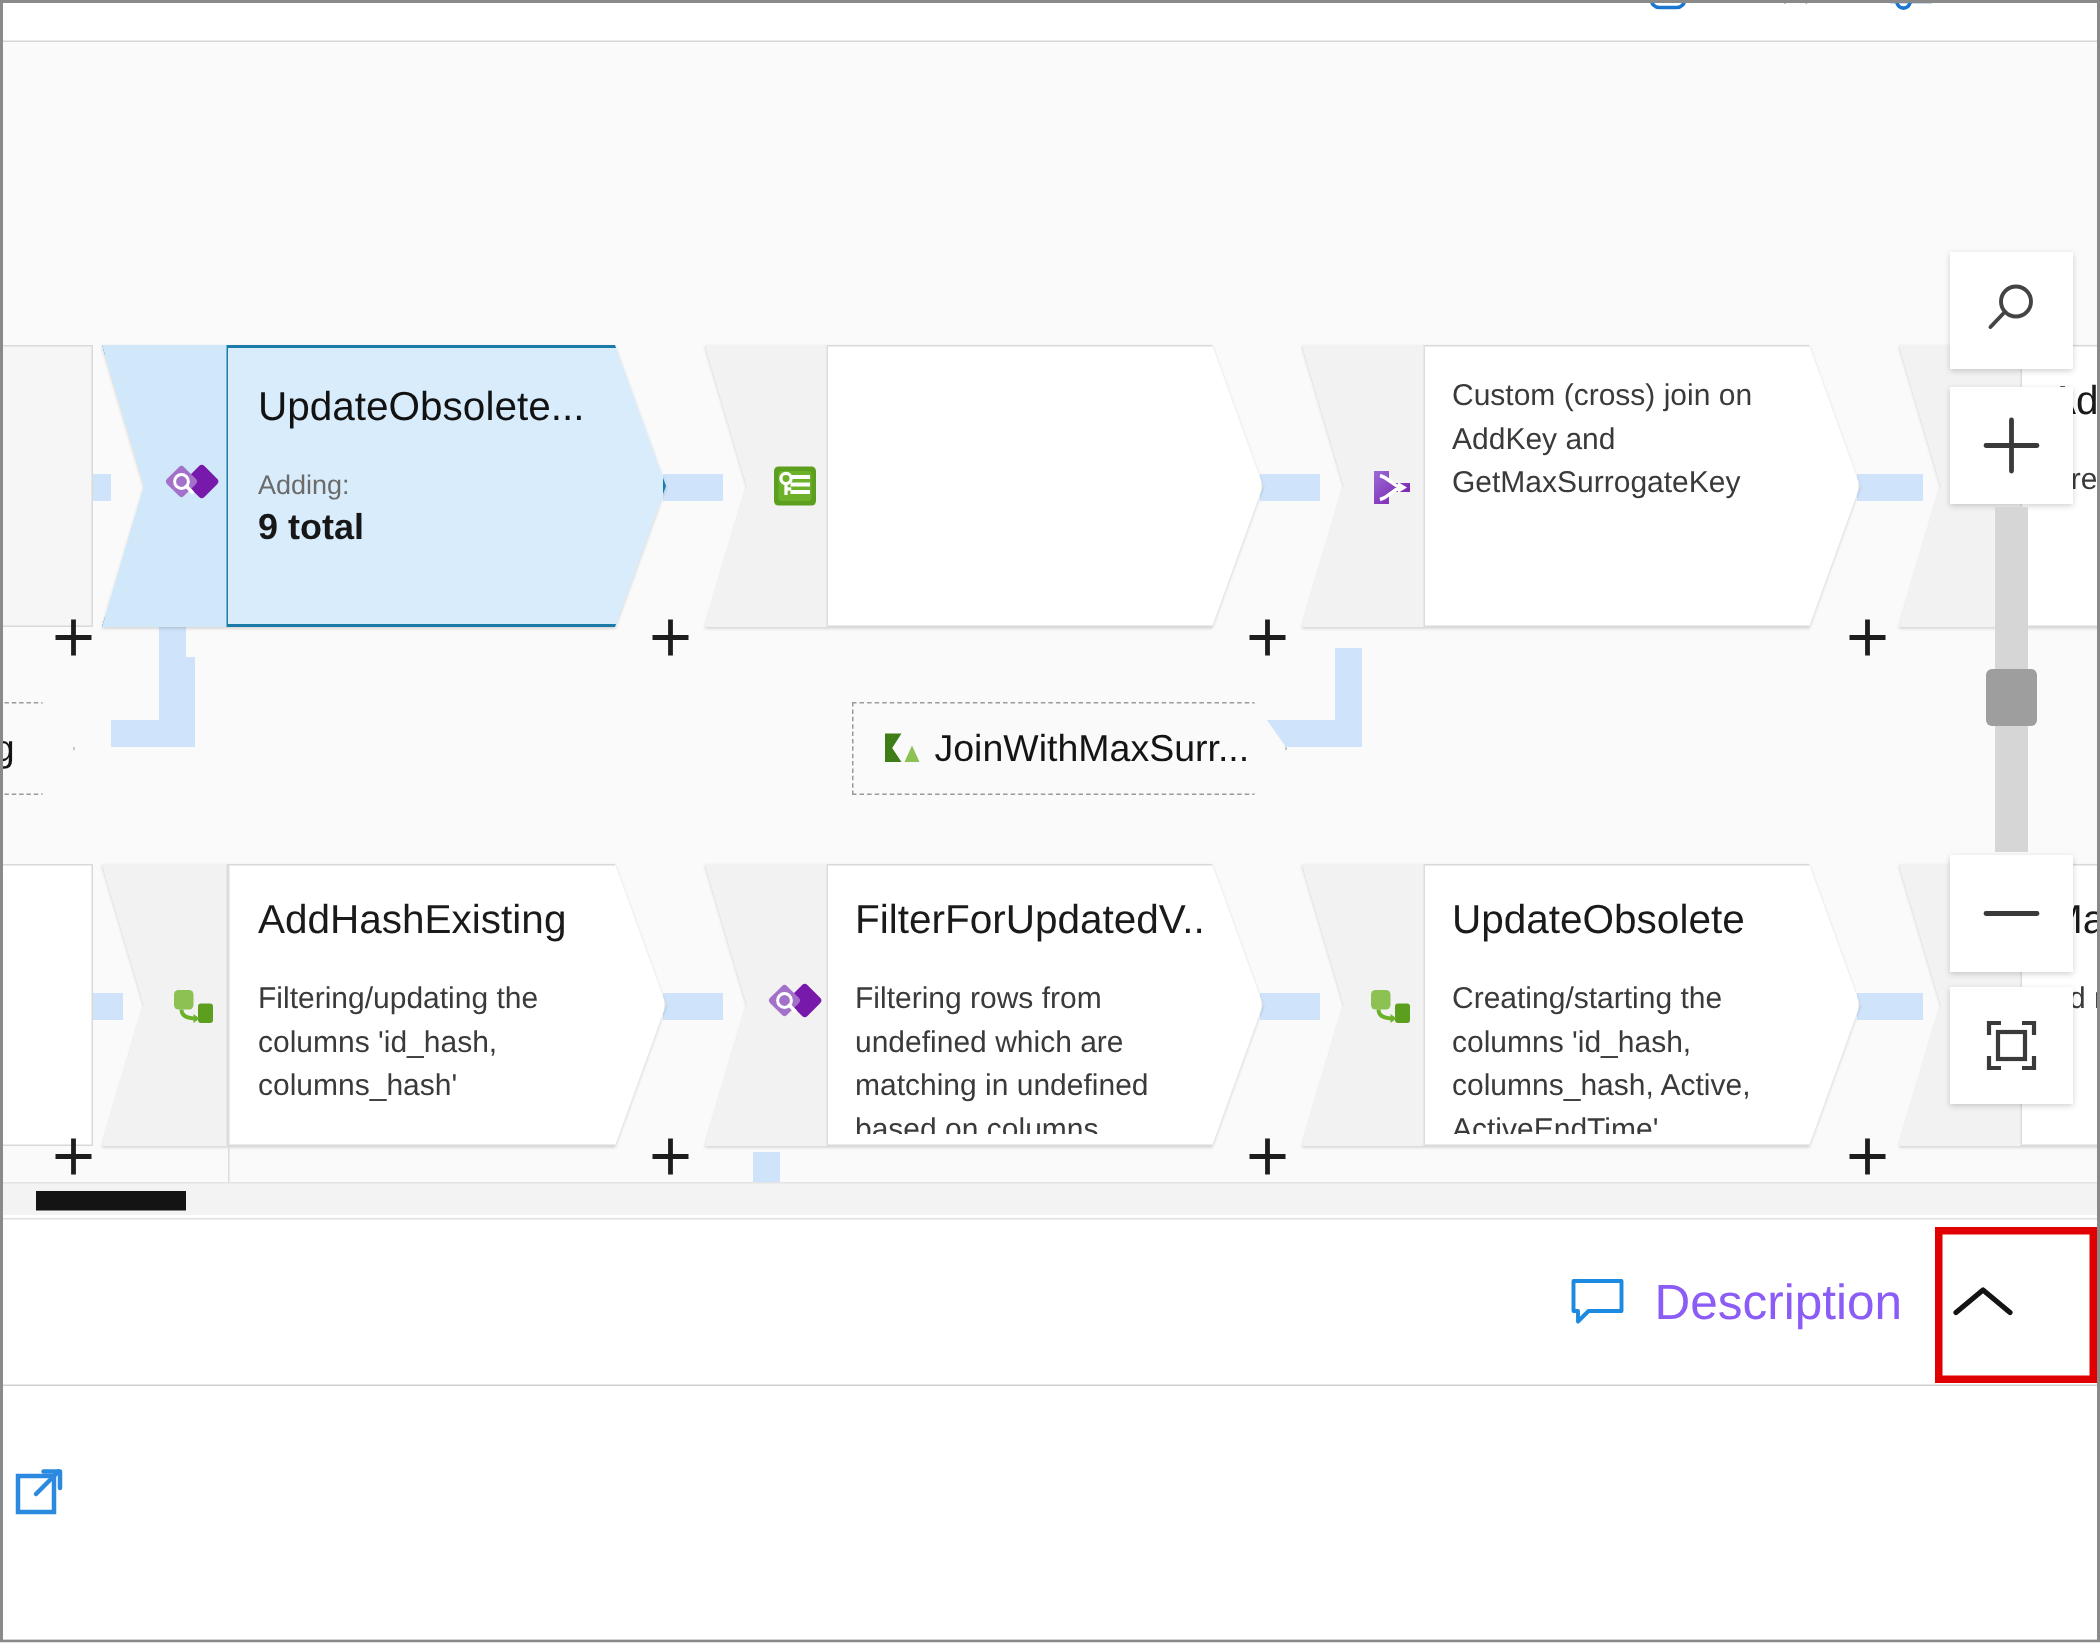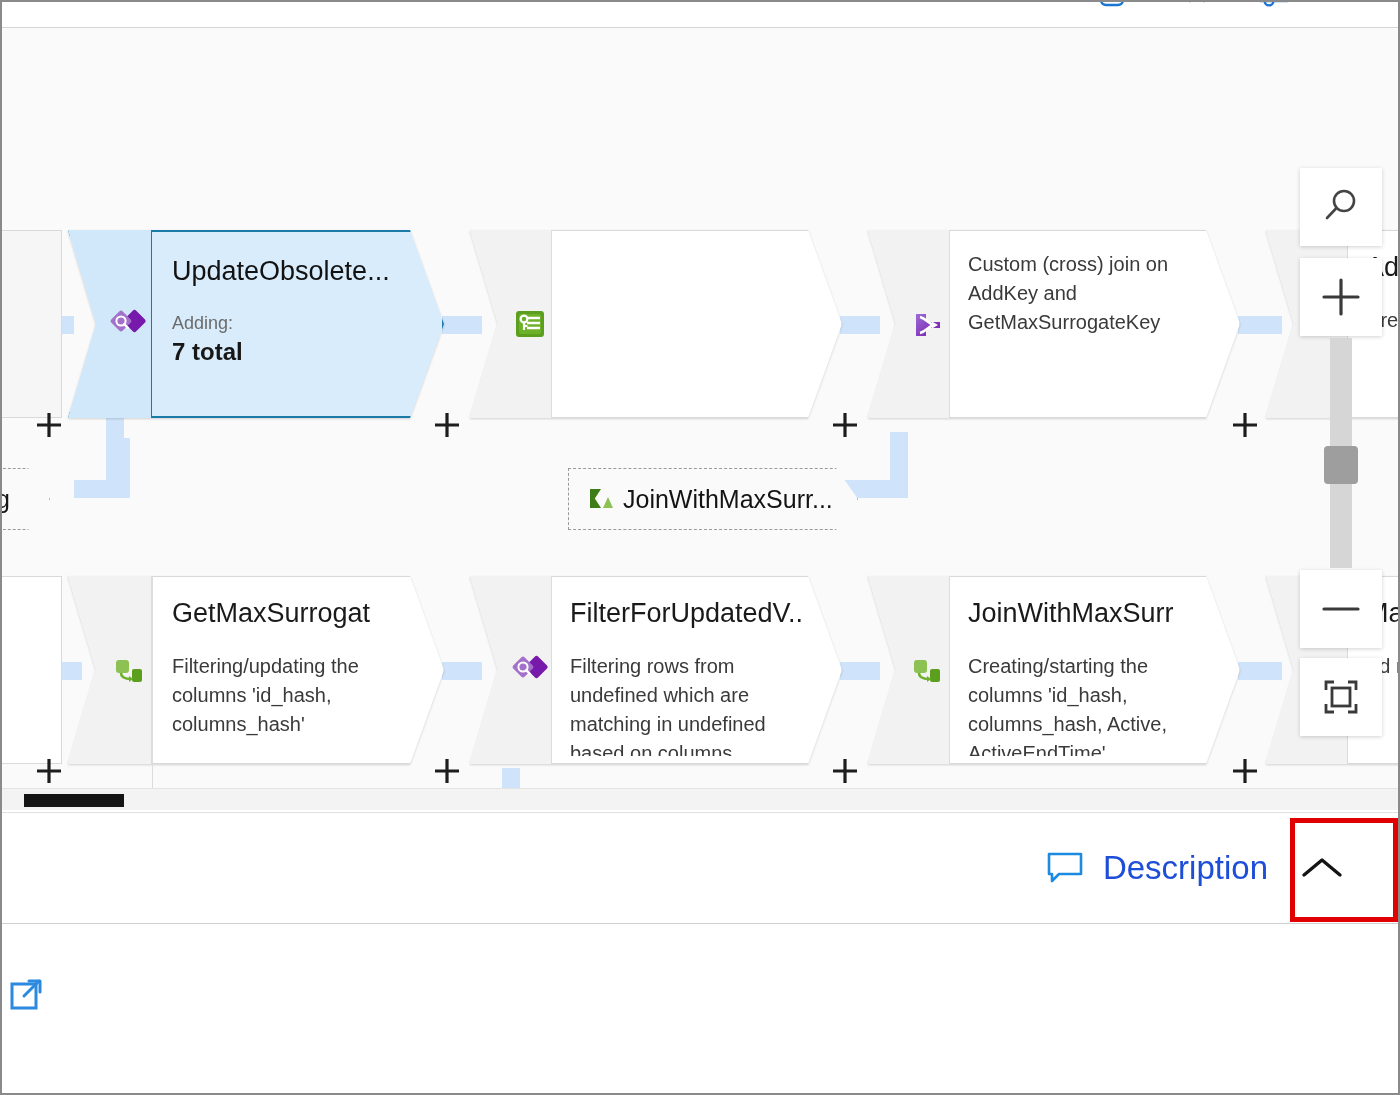--- a/index.html
+++ b/index.html
@@ -244,21 +244,21 @@
     align-items: center;
     justify-content: flex-end;
     padding-right: 28px;
   }
   .desc-chip {
     display: flex; align-items: center; gap: 18px;
   }
   .desc-chip .bubble { width: 40px; height: 40px; color: #1b76d1; }
   .desc-chip .bubble svg { display:block; width:40px; height:40px; }
   .desc-chip .label {
-    font-size: 33px; color: #1d4ed8; font-weight: 400;
+    font-size: 33px; color: #8b5cf6; font-weight: 400;
   }
   .collapse-btn {
     width: 96px; height: 96px;
     margin-left: 6px;
     display: flex; align-items: center; justify-content: center;
     color: #141414;
     background: #ffffff;
   }
   .collapse-btn svg { display:block; width:46px; height:30px; }
   .highlight-ring {
@@ -363,21 +363,21 @@
         <svg viewBox="0 0 36 36">
           <rect x="16" y="6.5" width="17" height="17" rx="2.5" transform="rotate(45 24.5 15)" fill="#7719aa"></rect>
           <rect x="3" y="7" width="16" height="16" rx="2.5" transform="rotate(45 11 15)" fill="#a371c9"></rect>
           <circle cx="11" cy="15" r="4.6" fill="none" stroke="#ffffff" stroke-width="2"></circle>
           <path d="M14.2 18.2 L18 22" stroke="#ffffff" stroke-width="2.4" stroke-linecap="round"></path>
         </svg>
       </div>
       <div class="content" style="left:104px; top:24px;">
         <p class="title">UpdateObsolete...</p>
         <p class="sub-label">Adding:</p>
-        <p class="sub-value">7 total</p>
+        <p class="sub-value">9 total</p>
       </div>
     </div>
 
     <div class="plus" style="left:430px; top:382px;">
       <svg viewBox="0 0 30 30">
           <path d="M15 3 v24 M3 15 h24" stroke="#1d1d1d" stroke-width="3.2" fill="none"></path>
         </svg>
     </div>
 
     <div class="node" style="left:468px; top:202px; width:372px;">
@@ -477,21 +477,21 @@
       <div class="gutter" style="width:84px;"></div>
       <div class="node-icon" style="left:44px;">
         <svg viewBox="0 0 36 36">
           <rect x="4" y="8" width="13" height="13" rx="3" fill="#8dc153"></rect>
           <rect x="20" y="17" width="10" height="13" rx="2" fill="#5c9e1e"></rect>
           <path d="M9 21 c0 5 5 6 10 6" stroke="#6db12a" stroke-width="2.6" fill="none"></path>
           <path d="M17 24 l4 3 l-4 3 z" fill="#6db12a"></path>
         </svg>
       </div>
       <div class="content" style="left:104px;">
-        <p class="title">GetMaxSurrogat</p>
+        <p class="title">AddHashExisting</p>
         <p class="desc">Filtering/updating the columns 'id_hash, columns_hash'</p>
       </div>
     </div>
 
     <div class="plus" style="left:430px; top:728px;">
       <svg viewBox="0 0 30 30">
           <path d="M15 3 v24 M3 15 h24" stroke="#1d1d1d" stroke-width="3.2" fill="none"></path>
         </svg>
     </div>
 
@@ -523,21 +523,21 @@
       <div class="gutter"></div>
       <div class="node-icon">
         <svg viewBox="0 0 36 36">
           <rect x="4" y="8" width="13" height="13" rx="3" fill="#8dc153"></rect>
           <rect x="20" y="17" width="10" height="13" rx="2" fill="#5c9e1e"></rect>
           <path d="M9 21 c0 5 5 6 10 6" stroke="#6db12a" stroke-width="2.6" fill="none"></path>
           <path d="M17 24 l4 3 l-4 3 z" fill="#6db12a"></path>
         </svg>
       </div>
       <div class="content">
-        <p class="title">JoinWithMaxSurr</p>
+        <p class="title">UpdateObsolete</p>
         <p class="desc">Creating/starting the columns 'id_hash, columns_hash, Active, ActiveEndTime'</p>
       </div>
     </div>
 
     <div class="plus" style="left:1228px; top:728px;">
       <svg viewBox="0 0 30 30">
           <path d="M15 3 v24 M3 15 h24" stroke="#1d1d1d" stroke-width="3.2" fill="none"></path>
         </svg>
     </div>
 

